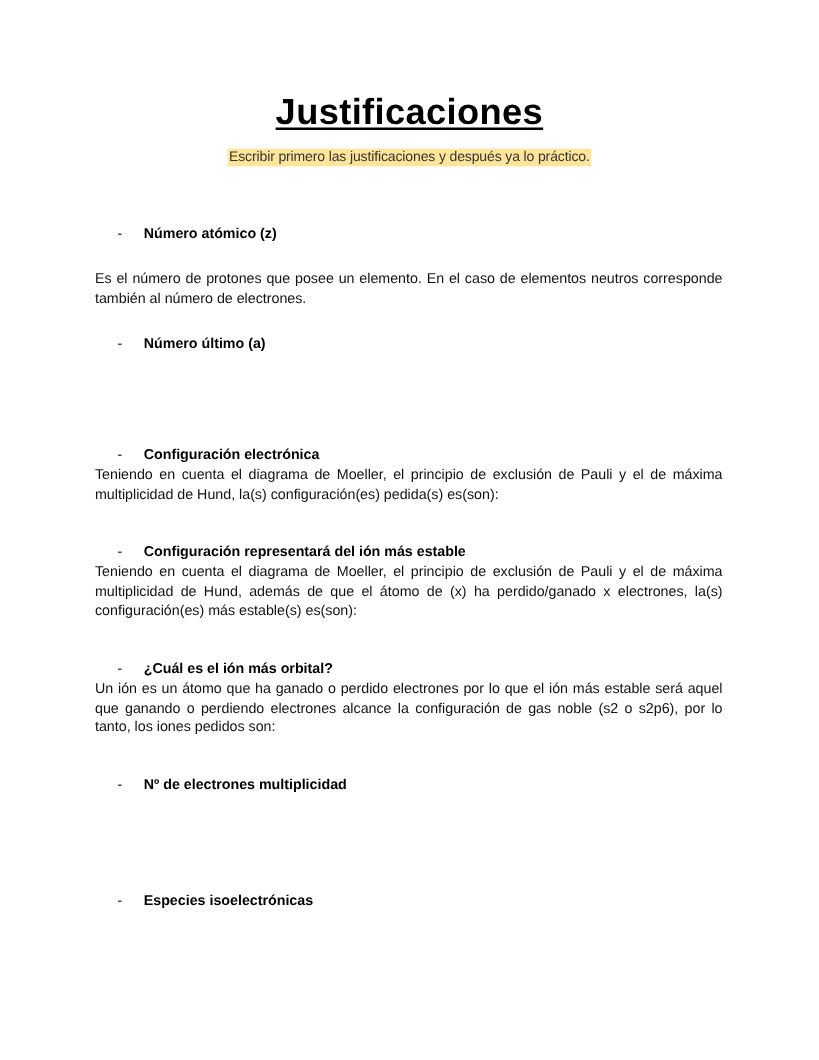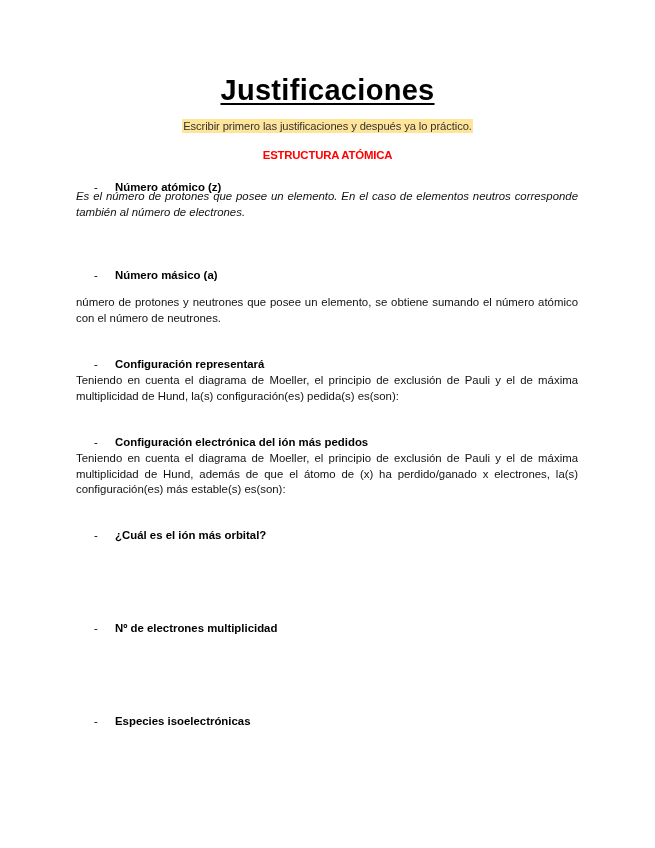--- a/index.html
+++ b/index.html
@@ -92,50 +92,49 @@
 <body>
 
 <div class="page">
 
   <div class="title">Justificaciones</div>
 
   <div class="subtitle-wrap">
     <span class="subtitle">Escribir primero las justificaciones y después ya lo práctico.</span>
   </div>
 
-  <div class="section-heading">ESTRUCTURA ATÓMICA</div>
 
   <div class="item-head" style="top:181px;">
     <span class="bullet">-</span>
     <span class="label">Número atómico (z)</span>
   </div>
-  <div class="para" style="top:189px;font-style:italic;">Es el número de protones que posee un elemento. En el caso de elementos neutros corresponde también al número de electrones.</div>
+  <div class="para" style="top:216px;">Es el número de protones que posee un elemento. En el caso de elementos neutros corresponde también al número de electrones.</div>
 
   <div class="item-head" style="top:269px;">
     <span class="bullet">-</span>
-    <span class="label">Número másico (a)</span>
+    <span class="label">Número último (a)</span>
   </div>
-  <div class="para" style="top:295px;">número de protones y neutrones que posee un elemento, se obtiene sumando el número atómico con el número de neutrones.</div>
 
   <div class="item-head" style="top:358px;">
     <span class="bullet">-</span>
-    <span class="label">Configuración representará</span>
+    <span class="label">Configuración electrónica</span>
   </div>
   <div class="para" style="top:373px;">Teniendo en cuenta el diagrama de Moeller, el principio de exclusión de Pauli y el de máxima multiplicidad de Hund, la(s) configuración(es) pedida(s) es(son):</div>
 
   <div class="item-head" style="top:436px;">
     <span class="bullet">-</span>
-    <span class="label">Configuración electrónica del ión más pedidos</span>
+    <span class="label">Configuración representará del ión más estable</span>
   </div>
   <div class="para" style="top:451px;">Teniendo en cuenta el diagrama de Moeller, el principio de exclusión de Pauli y el de máxima multiplicidad de Hund, además de que el átomo de (x) ha perdido/ganado x electrones, la(s) configuración(es) más estable(s) es(son):</div>
 
   <div class="item-head" style="top:529px;">
     <span class="bullet">-</span>
     <span class="label">¿Cuál es el ión más orbital?</span>
   </div>
+  <div class="para" style="top:544px;">Un ión es un átomo que ha ganado o perdido electrones por lo que el ión más estable será aquel que ganando o perdiendo electrones alcance la configuración de gas noble (s2 o s2p6), por lo tanto, los iones pedidos son:</div>
 
   <div class="item-head" style="top:622px;">
     <span class="bullet">-</span>
     <span class="label">Nº de electrones multiplicidad</span>
   </div>
 
   <div class="item-head" style="top:715px;">
     <span class="bullet">-</span>
     <span class="label">Especies isoelectrónicas</span>
   </div>

